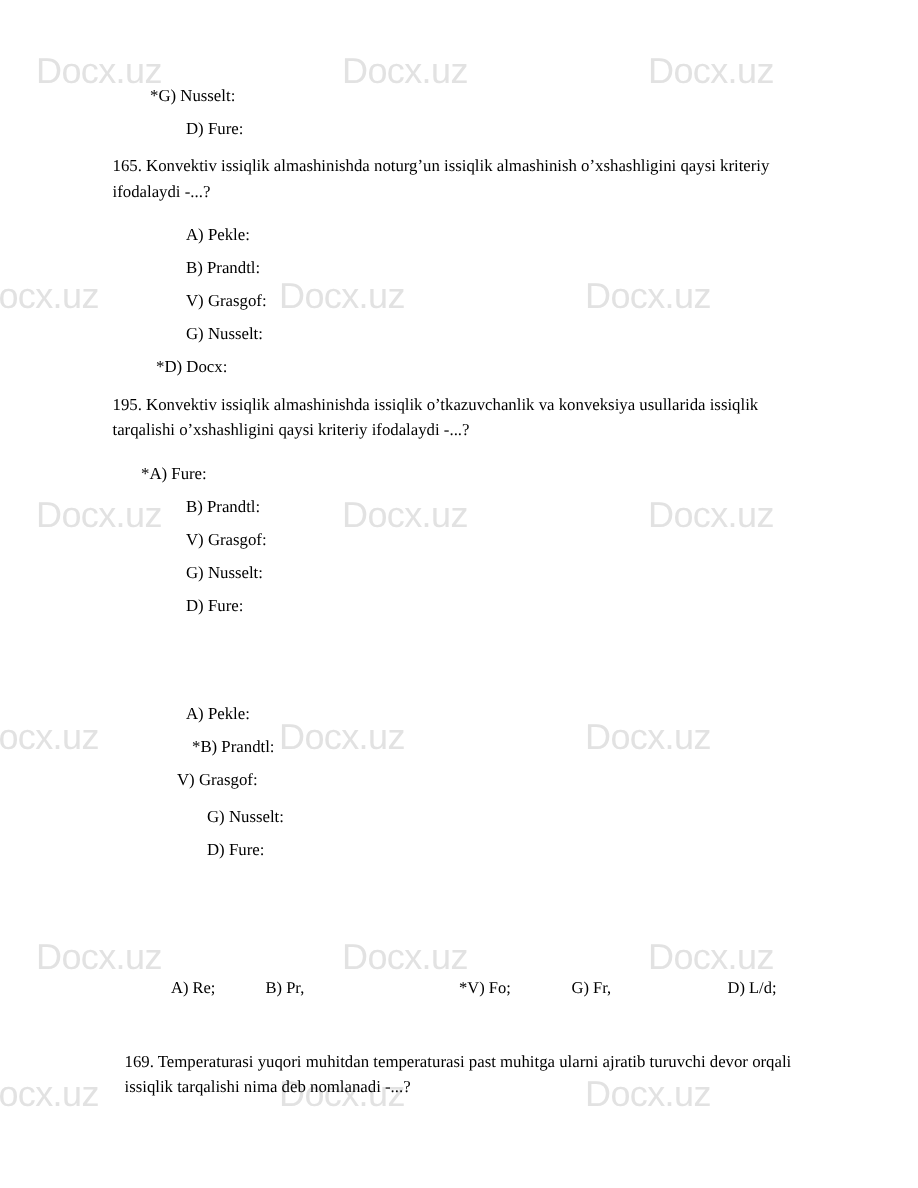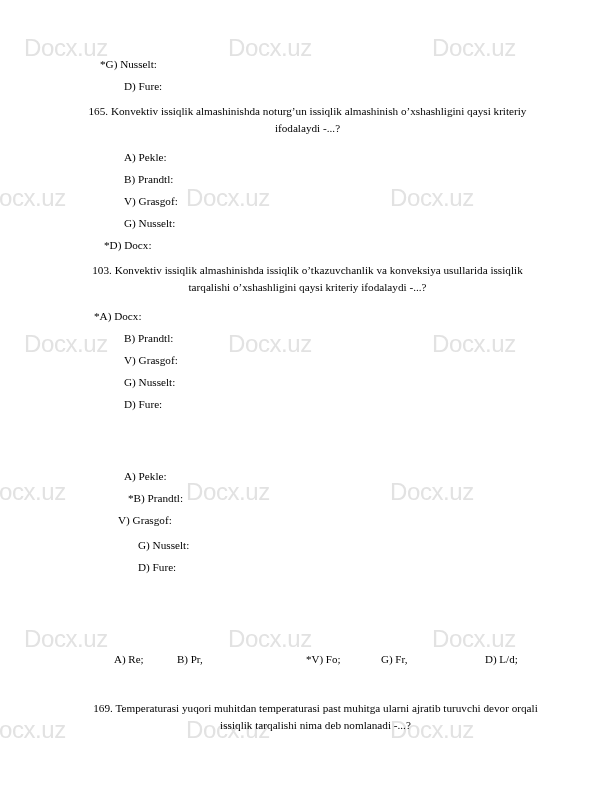--- a/index.html
+++ b/index.html
@@ -50,21 +50,21 @@
     top: 0;
     width: 612px;
     height: 792px;
     z-index: 1;
   }
   .qblock {
     position: absolute;
     font-size: 11.2px;
     line-height: 16.5px;
     color: #000;
-    text-align: center;
+    text-align: left;
   }
   .opt {
     position: absolute;
     font-size: 11.2px;
     line-height: 13px;
     white-space: pre;
   }
   .answerrow {
     position: absolute;
     font-size: 11px;
@@ -112,22 +112,22 @@
   <div class="opt" id="lead-0" style="top: 58px; left: 100px;">*G) Nusselt:</div>
   <div class="opt" id="lead-1" style="top: 80px; left: 124px;">D) Fure:</div>
 
   <div class="qblock" style="left:75px; top:103px; width:465px;">165. Konvektiv issiqlik almashinishda noturg’un issiqlik almashinish o’xshashligini qaysi kriteriy ifodalaydi -...?</div>
   <div class="opt" style="top: 151px; left: 124px;" id="q165-o0">A) Pekle:</div>
   <div class="opt" style="top: 173px; left: 124px;" id="q165-o1">B) Prandtl:</div>
   <div class="opt" style="top: 195px; left: 124px;" id="q165-o2">V) Grasgof:</div>
   <div class="opt" style="top: 217px; left: 124px;" id="q165-o3">G) Nusselt:</div>
   <div class="opt" style="top: 239px; left: 104px;" id="q165-o4">*D) Docx:</div>
 
-  <div class="qblock" style="left:75px; top:262px; width:465px;">103. Konvektiv issiqlik almashinishda issiqlik o’tkazuvchanlik va konveksiya usullarida issiqlik tarqalishi o’xshashligini qaysi kriteriy ifodalaydi -...?</div>
-  <div class="opt" style="top: 310px; left: 94px;" id="q166-o0">*A) Docx:</div>
+  <div class="qblock" style="left:75px; top:262px; width:465px;">195. Konvektiv issiqlik almashinishda issiqlik o’tkazuvchanlik va konveksiya usullarida issiqlik tarqalishi o’xshashligini qaysi kriteriy ifodalaydi -...?</div>
+  <div class="opt" style="top: 310px; left: 94px;" id="q166-o0">*A) Fure:</div>
   <div class="opt" style="top: 332px; left: 124px;" id="q166-o1">B) Prandtl:</div>
   <div class="opt" style="top: 354px; left: 124px;" id="q166-o2">V) Grasgof:</div>
   <div class="opt" style="top: 376px; left: 124px;" id="q166-o3">G) Nusselt:</div>
   <div class="opt" style="top: 398px; left: 124px;" id="q166-o4">D) Fure:</div>
 
   <div class="opt" style="top: 470px; left: 124px;" id="q167-o0">A) Pekle:</div>
   <div class="opt" style="top: 492px; left: 116px; margin-left: 12px;" id="q167-o1">*B) Prandtl:</div>
   <div class="opt" style="top: 514px; left: 118px;" id="q167-o2">V) Grasgof:</div>
   <div class="opt" style="top: 539px; left: 138px;" id="q167-o3">G) Nusselt:</div>
   <div class="opt" style="top: 561px; left: 138px;" id="q167-o4">D) Fure:</div>

